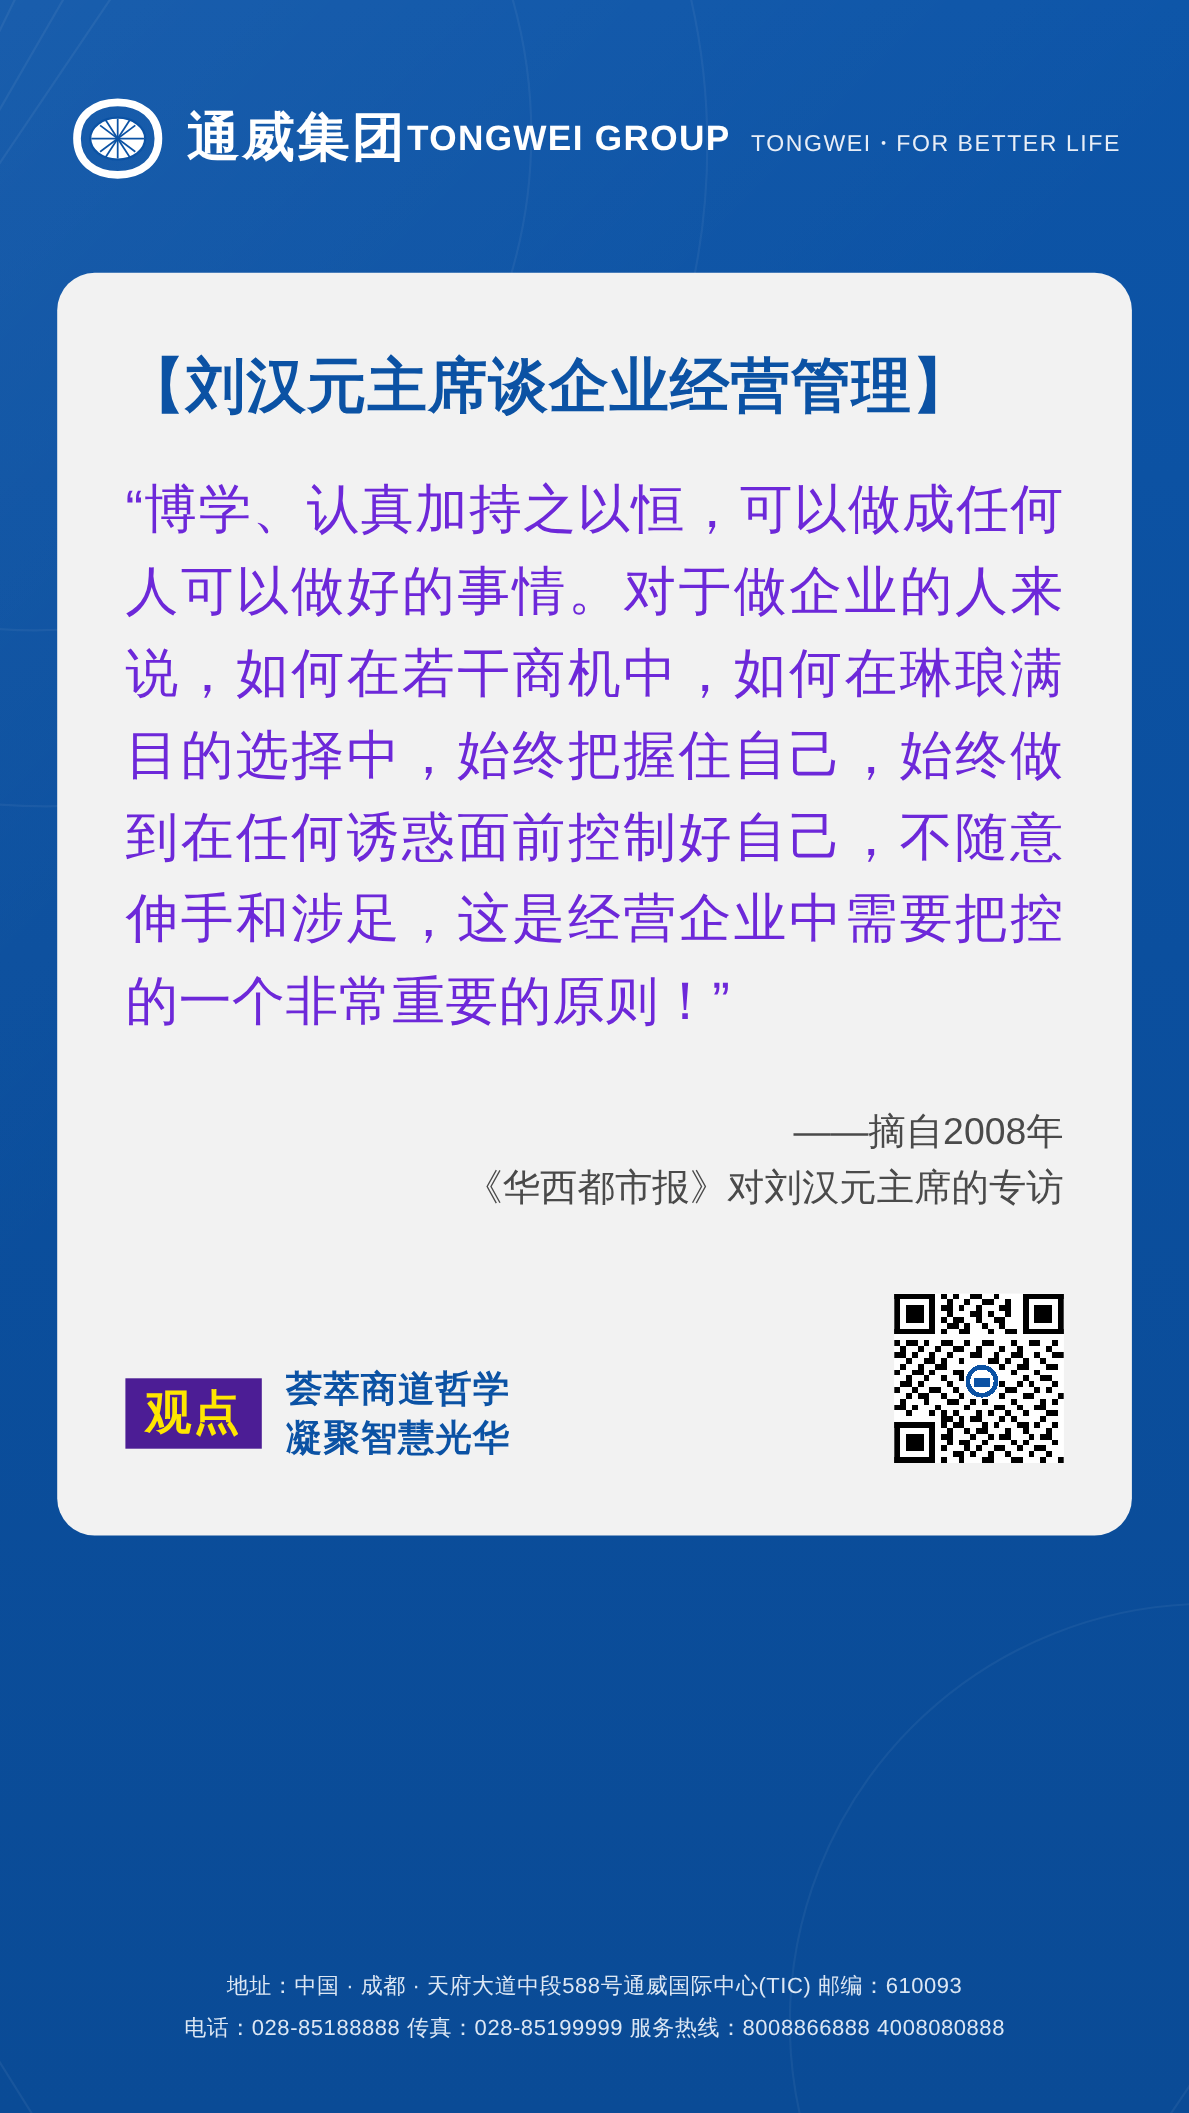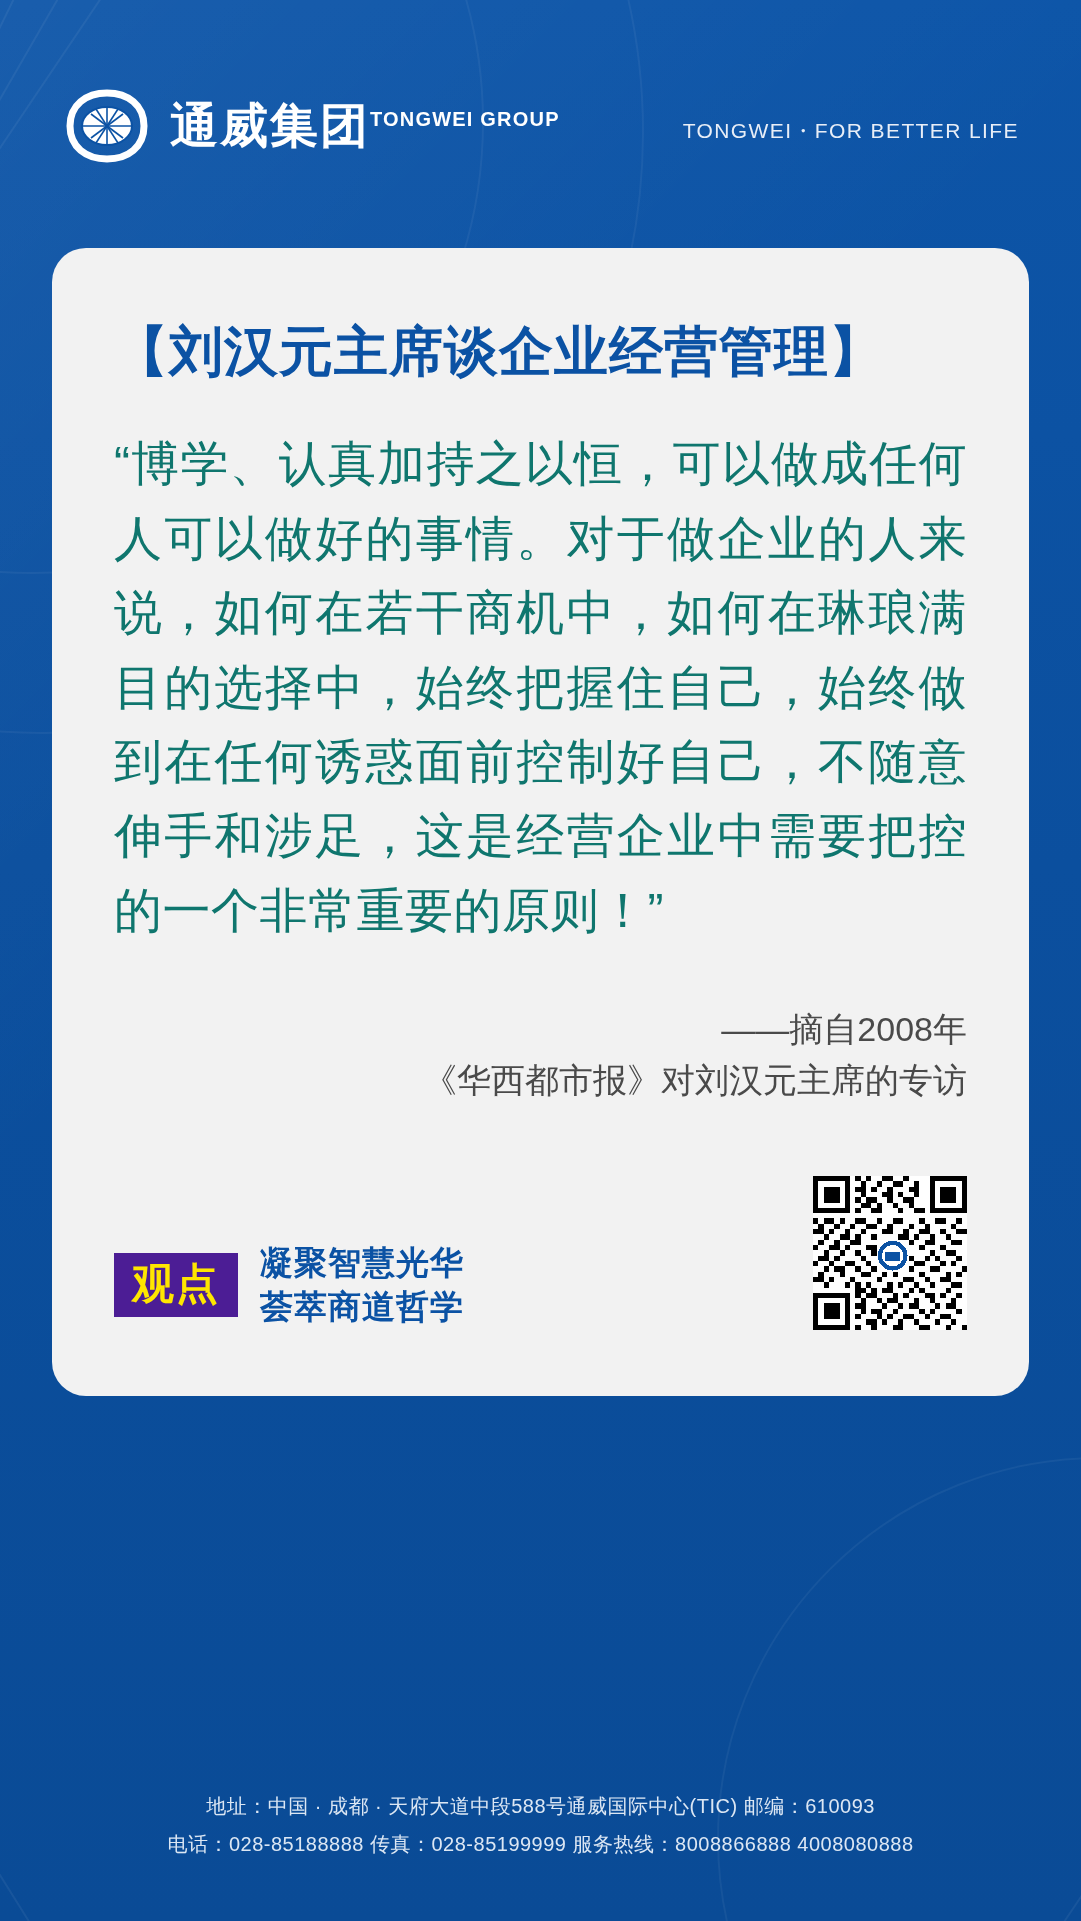--- a/index.html
+++ b/index.html
@@ -90,21 +90,21 @@
     line-height: 1;
   }
   .brand-cn {
     color: #ffffff;
     font-size: 48px;
     font-weight: bold;
     letter-spacing: 2px;
   }
   .brand-en {
     color: #ffffff;
-    font-size: 20px;
+    font-size: 32px;
     font-weight: bold;
     letter-spacing: 1.2px;
     margin-top: 7px;
   }
   .slogan {
     text-align: right;
     color: #ffffff;
     line-height: 1.25;
   }
   .slogan-cn {
@@ -133,21 +133,21 @@
   .card-title {
     color: #0b52a4;
     font-size: 54px;
     font-weight: bold;
     letter-spacing: 1px;
     line-height: 1.1;
     white-space: nowrap;
   }
   .quote {
     margin-top: 46px;
-    color: #0f766e;
+    color: #6d28d9;
     font-size: 48px;
     line-height: 1.55;
     letter-spacing: 0.5px;
     text-align: justify;
     font-weight: 500;
   }
   .attrib {
     margin-top: 56px;
     text-align: right;
     color: #4a4a4a;
@@ -258,22 +258,22 @@
     <div class="quote">“博学、认真加持之以恒，可以做成任何人可以做好的事情。对于做企业的人来说，如何在若干商机中，如何在琳琅满目的选择中，始终把握住自己，始终做到在任何诱惑面前控制好自己，不随意伸手和涉足，这是经营企业中需要把控的一个非常重要的原则！”</div>
     <div class="attrib">
       <div>——摘自2008年</div>
       <div>《华西都市报》对刘汉元主席的专访</div>
     </div>
 
     <div class="card-footer">
       <div class="tagblock">
         <div class="tag-red">观点</div>
         <div class="tag-lines">
+          <div>荟萃商道哲学</div>
           <div>凝聚智慧光华</div>
-          <div>荟萃商道哲学</div>
         </div>
       </div>
       <div class="qr">
         <svg width="154" height="154" viewBox="0 0 29 29" shape-rendering="crispEdges" xmlns="http://www.w3.org/2000/svg">
           <rect width="29" height="29" fill="#ffffff"></rect>
           <g fill="#000000">
             <rect x="0" y="0" width="7" height="1"></rect>
               <rect x="0" y="6" width="7" height="1"></rect>
             <rect x="0" y="0" width="1" height="7"></rect>
               <rect x="6" y="0" width="1" height="7"></rect>

